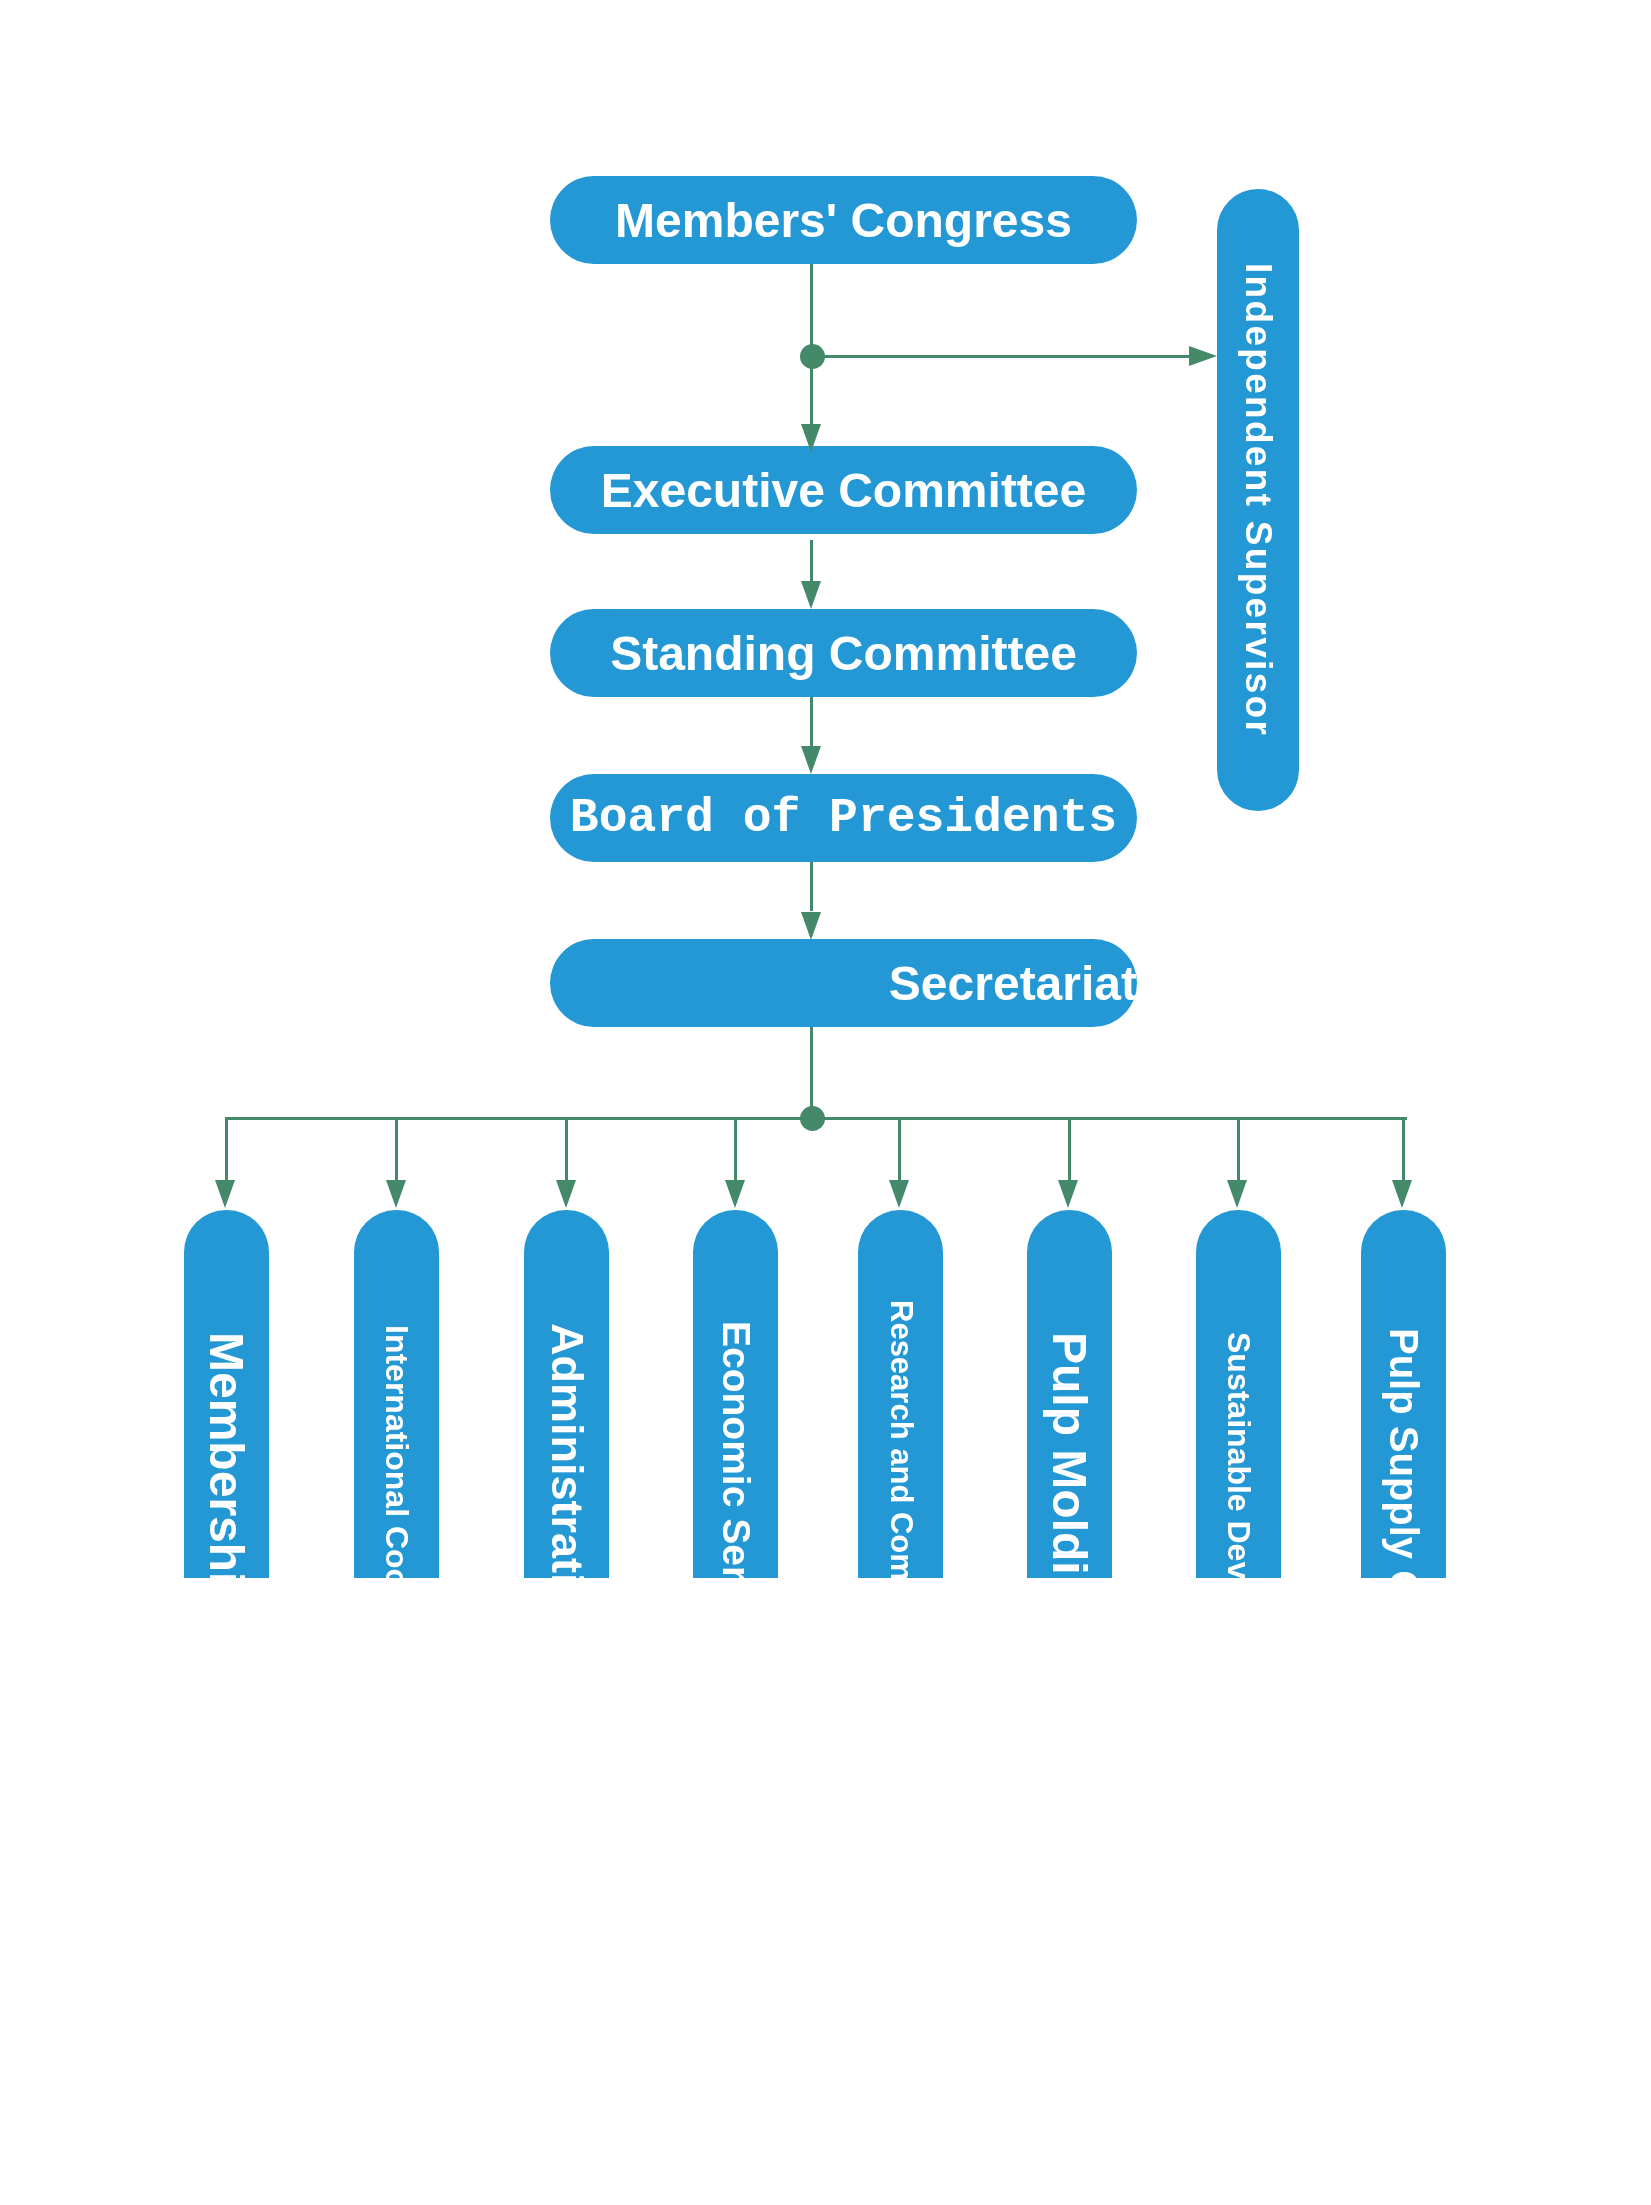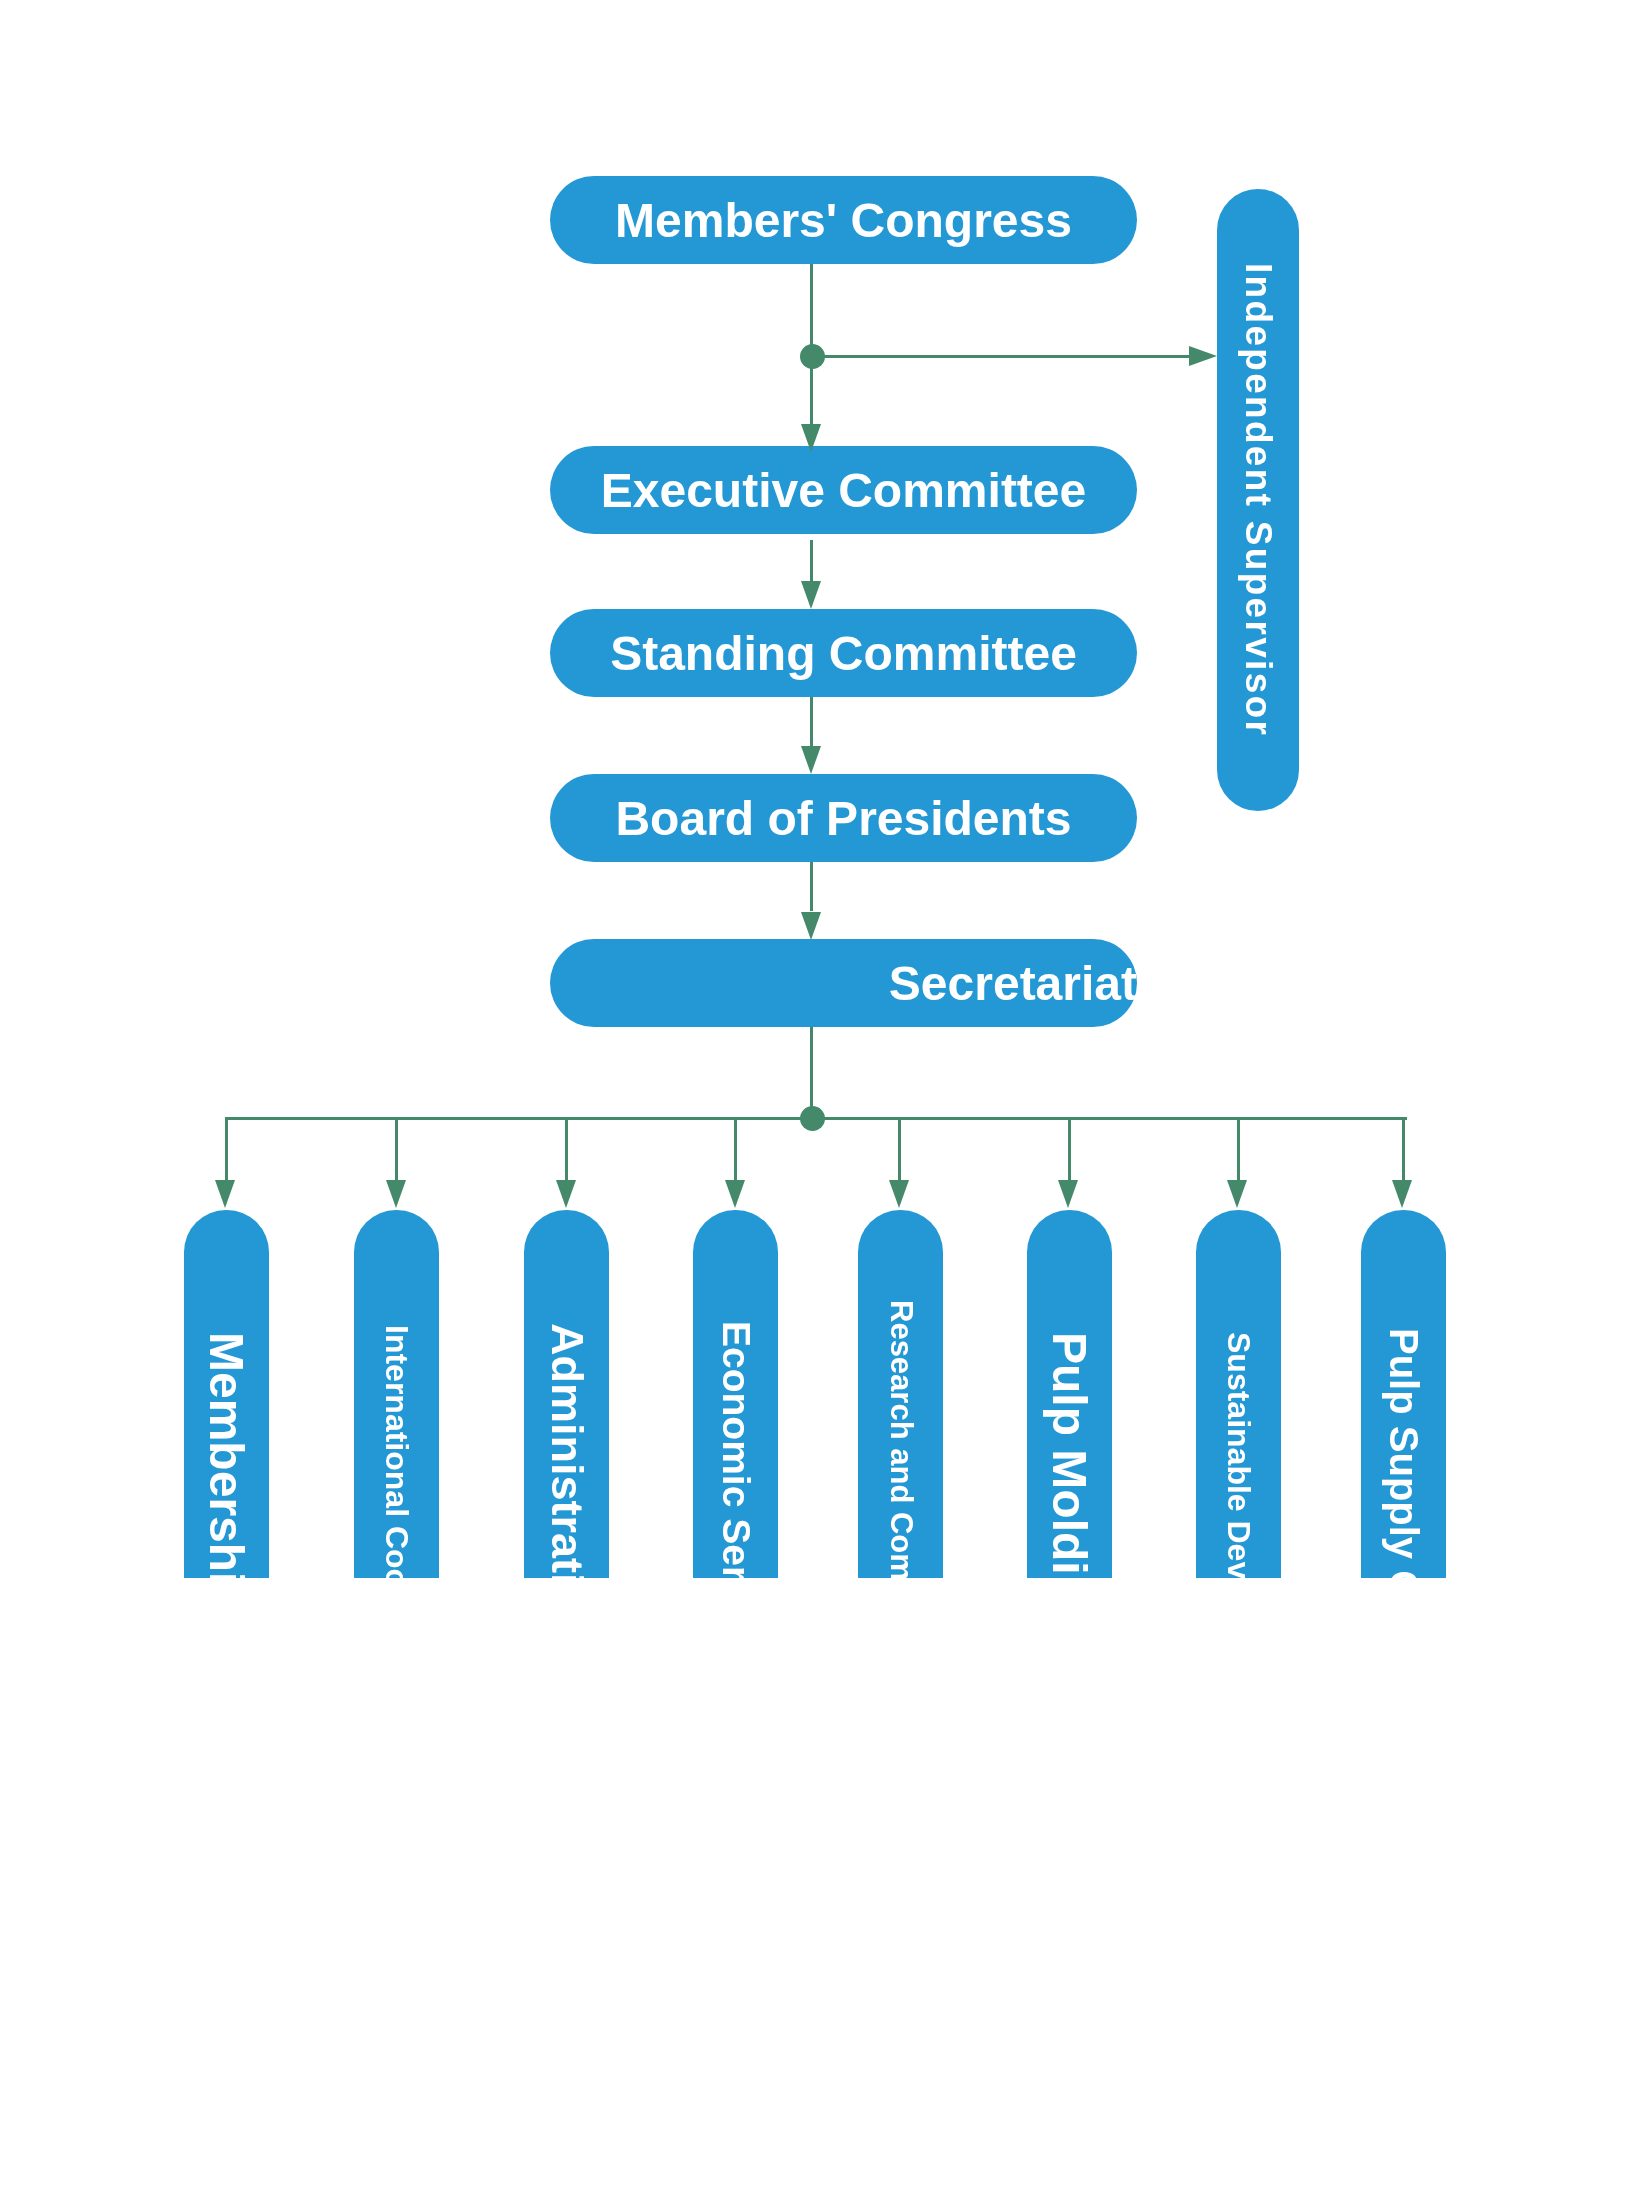--- a/index.html
+++ b/index.html
@@ -90,21 +90,21 @@
 
   <div class="hnode" style="top:176px;">
       <span>Members' Congress</span>
     </div>
   <div class="hnode" style="top:428px;margin-top:18px;">
       <span>Executive Committee</span>
     </div>
   <div class="hnode" style="top:609px;align-items:center;">
       <span>Standing Committee</span>
     </div>
-  <div class="hnode" style="top:774px;">
+  <div class="hnode" style="top:774px;font-family:Liberation Mono, monospace;">
       <span>Board of Presidents</span>
     </div>
   <div class="hnode" style="top:939px;justify-content:flex-end;">
       <span>Secretariat</span>
     </div>
 
   <div class="vnode supervisor">
       <span>Independent Supervisor</span>
     </div>
 

